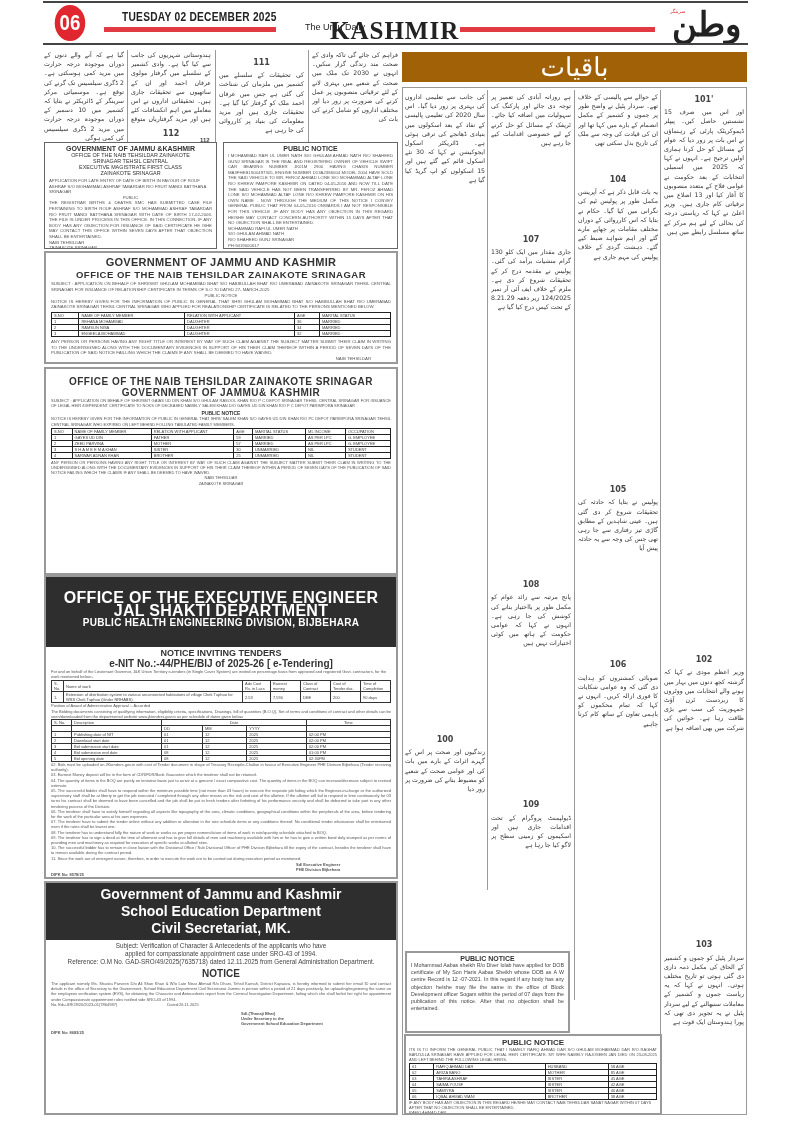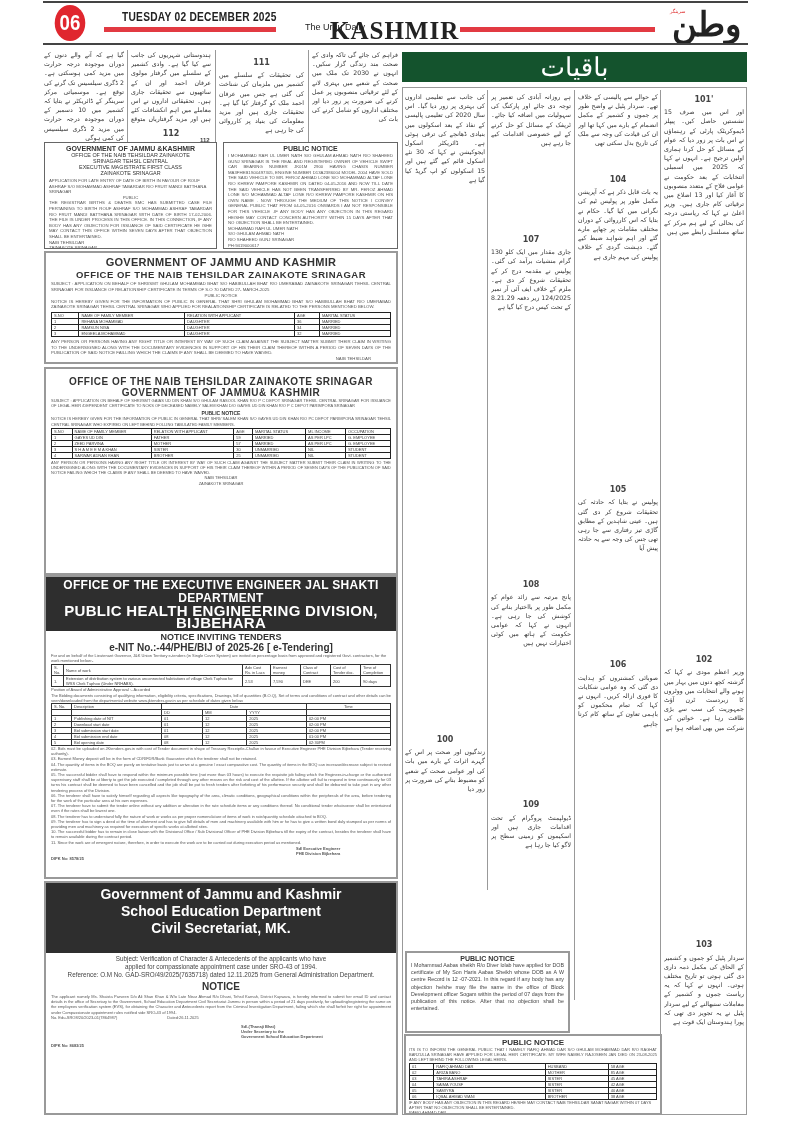--- a/index.html
+++ b/index.html
@@ -17,21 +17,21 @@
 .ucol{position:absolute;overflow:hidden}
 .secnum{text-align:center;font-size:8px;font-weight:bold;color:#444;direction:ltr;margin:3px 0}
 .box{position:absolute;border:1px solid #666;background:#fff;overflow:hidden}
 .box .title{text-align:center;font-weight:bold;color:#333}
 .small{font-size:4.3px;line-height:5.6px;color:#555;text-transform:uppercase}
 .tiny{font-size:4px;line-height:5.2px;color:#555}
 table{border-collapse:collapse;width:100%}
 td,th{border:1px solid #333;font-size:4px;padding:0 2px;text-align:left;font-weight:normal;color:#444;line-height:5px}
 .thick td{border:1.5px solid #222}
 .darkbar{background:#2e2e2e;color:#fff;text-align:center;font-weight:bold}
-.baqiat{position:absolute;left:402px;top:52px;width:345px;height:30px;background:#14532d;color:#fff;font-size:26px;text-align:center;line-height:30px;font-family:"DejaVu Serif",serif;letter-spacing:14px;direction:rtl}
+.baqiat{position:absolute;left:402px;top:52px;width:345px;height:30px;background:#a16207;color:#fff;font-size:26px;text-align:center;line-height:30px;font-family:"DejaVu Serif",serif;letter-spacing:14px;direction:rtl}
 .vline{position:absolute;width:1px;background:#999}
 </style>
 </head>
 <body>
 
 <div class="hdr-rule" style="top:1px"></div>
 <div class="pgnum">06</div>
 <div class="date">TUESDAY  02 DECEMBER 2025</div>
 <div class="redbar" style="left:104px;top:27px;width:172px"></div>
 <div class="urdu-daily">The Urdu Daily</div>
@@ -179,22 +179,22 @@
       <td>STUDENT</td>
     </tr>
   </tbody>
     </table>
   <div class="tiny" style="text-align:justify;margin-top:1px">ANY PERSON OR PERSONS HAVING ANY RIGHT TITLE OR INTEREST BY WAY OF SUCH CLAIM AGAINST THE SUBJECT MATTER SUBMIT THEIR CLAIM IN WRITING TO THE UNDERSIGNED ALONG WITH THE DOCUMENTARY EVIDENCES IN SUPPORT OF HIS THEIR CLAIM THEREOF WITHIN A PERIOD OF SEVEN DAYS OF THE PUBLICATION OF SAID NOTICE FAILING WHICH THE CLAIMS IF ANY SHALL BE DEEMED TO HAVE WAIVED.</div>
   <div class="tiny" style="text-align:center">NAIB TEHSILDAR</div>
   <div class="tiny" style="text-align:center">ZAINAKOTE SRINAGAR</div>
 </div>
 
 <div class="box" style="left:44px;top:575px;width:354px;height:304px;border-width:2px;border-color:#999">
-  <div class="darkbar" style="font-size:12px;line-height:13px;padding-top:2px;letter-spacing:.3px">OFFICE OF THE EXECUTIVE ENGINEER JAL SHAKTI DEPARTMENT</div>
-  <div class="darkbar" style="font-size:15px;line-height:12px;padding-bottom:2px;letter-spacing:.3px">PUBLIC HEALTH ENGINEERING DIVISION, BIJBEHARA</div>
+  <div class="darkbar" style="font-size:16px;line-height:13px;padding-top:14px;letter-spacing:.3px">OFFICE OF THE EXECUTIVE ENGINEER JAL SHAKTI DEPARTMENT</div>
+  <div class="darkbar" style="font-size:10px;line-height:12px;padding-bottom:18px;letter-spacing:.3px">PUBLIC HEALTH ENGINEERING DIVISION, BIJBEHARA</div>
   <div style="padding:1px 5px">
     <div class="title" style="font-size:9px">NOTICE INVITING TENDERS</div>
     <div class="title" style="font-size:10px">e-NIT No.:-44/PHE/BIJ of 2025-26 [ e-Tendering]</div>
     <div class="tiny">For and on behalf of the Lieutenant Governor, J&amp;K Union Territory e-tenders (in Single Cover System) are invited on percentage basis from approved and registered Govt. contractors, for the work mentioned below:-</div>
     <table style="margin-top:1px">
       <tbody>
           <tr>
         <td style="width:12px">S. No.</td>
         <td>Name of work</td>
         <td style="width:28px">Adv Cost Rs. in Lacs</td>
@@ -290,21 +290,21 @@
     </div>
     <div class="tiny" style="font-weight:bold;padding-left:245px">Sd/ Executive Engineer</div>
     <div class="tiny" style="font-weight:bold;padding-left:245px">PHE Division Bijbehara</div>
     <div class="tiny" style="font-weight:bold">DIPK No: 8578/25</div>
   </div>
 </div>
 
 <div class="box" style="left:44px;top:881px;width:354px;height:234px;border-width:2px;border-color:#999">
   <div class="darkbar" style="font-size:14px;line-height:17px;padding-top:3px">Government of Jammu and Kashmir</div>
   <div class="darkbar" style="font-size:14px;line-height:17px">School Education Department</div>
-  <div class="darkbar" style="font-size:14px;line-height:17px;padding-bottom:16px">Civil Secretariat, MK.</div>
+  <div class="darkbar" style="font-size:14px;line-height:17px;padding-bottom:3px">Civil Secretariat, MK.</div>
   <div style="padding:2px 5px">
     <div style="text-align:center;font-size:6.3px;line-height:8px;color:#444">Subject: Verification of Character &amp; Antecedents of the applicants who have</div>
     <div style="text-align:center;font-size:6.3px;line-height:8px;color:#444">applied for compassionate appointment case under SRO-43 of 1994.</div>
     <div style="text-align:center;font-size:6.3px;line-height:8px;color:#444">Reference: O.M No. GAD-SRO/49/2025(7635718) dated 12.11.2025 from General Administration Department.</div>
     <div class="title" style="font-size:10px;margin:2px 0">NOTICE</div>
     <div class="tiny" style="text-align:justify">The applicant namely Ms. Shaista Parveen D/o Ali Shan Khan &amp; W/o Late Nisar Ahmad R/o Dhani, Tehsil Karnah, District Kupwara, is hereby informed to submit her email ID and contact details in the office of Secretary to the Government, School Education Department Civil Secretariat Jammu in person within a period of 21 days positively, for uploading/registering the same on the employees verification system (EVS), for obtaining the Character and Antecedents report from the Criminal Investigation Department, failing which she shall forfeit her right for appointment under Compassionate appointment rules notified vide SRO-43 of 1994.</div>
     <div style="display:flex;gap:50px">
       <div class="tiny">No. Edu-SRO8/20/2023-01(7864987)</div>
       <div class="tiny">Dated:26.11.2025</div>
     </div>

